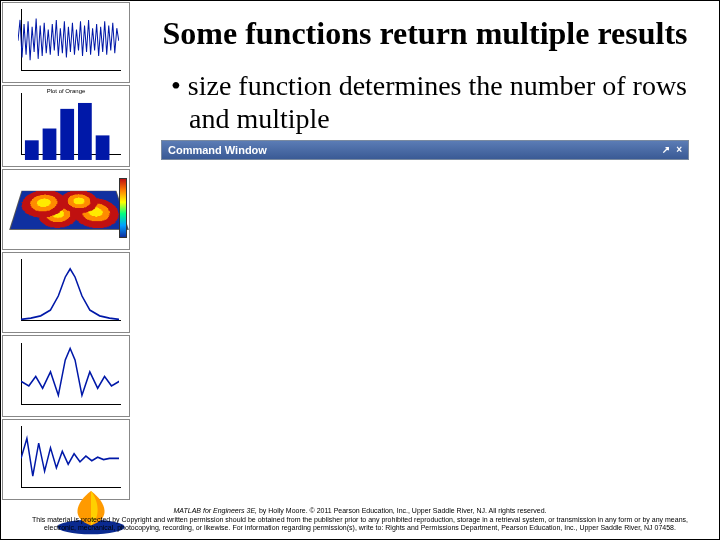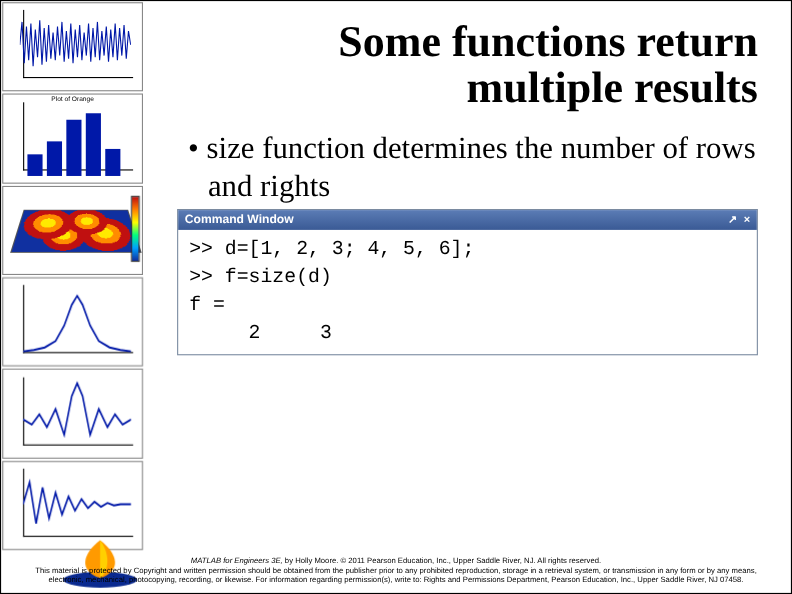--- a/index.html
+++ b/index.html
@@ -1,21 +1,21 @@
 <!DOCTYPE html>
 <html><head>
 <meta charset="utf-8">
 <style>
   * { margin: 0; padding: 0; box-sizing: border-box; }
   body { width: 720px; height: 540px; overflow: hidden; font-family: Arial, sans-serif; background: #fff; }
   .slide { width: 720px; height: 540px; position: relative; border: 1px solid #000; }
   .sidebar { position: absolute; left: 0; top: 0; width: 130px; height: 500px; display: flex; flex-direction: column; }
   .thumb { flex: 1; border: 1px solid #888; margin: 1px; background: #fff; position: relative; overflow: hidden; }
   .main { position: absolute; left: 130px; top: 0; right: 0; height: 490px; padding: 10px 30px 0 30px; }
-  .title { font-size: 40px; font-family: "Times New Roman", serif; text-align: right; line-height: 1.05; margin-top: 6px; margin-bottom: 18px; }
+  .title { font-size: 32px; font-family: "Times New Roman", serif; text-align: center; line-height: 1.05; margin-top: 6px; margin-bottom: 18px; }
   .bullet { font-size: 28px; font-family: "Times New Roman", serif; line-height: 1.2; margin-left: 10px; text-indent: -18px; padding-left: 18px; }
   .bullet::before { content: "• "; }
   .cmdwin { margin-top: 4px; border: 1px solid #7a8aa0; background: #fff; }
   .cmdbar { background: linear-gradient(#5b7cb5, #3a5a95); color: #fff; font-size: 11px; font-weight: bold; padding: 3px 6px; display: flex; align-items: center; justify-content: space-between; font-family: Arial, sans-serif; }
   .cmdbar-right { display: flex; gap: 6px; align-items: center; font-size: 10px; }
   .cmdbody { font-family: "Courier New", monospace; font-size: 18px; padding: 6px 10px; line-height: 1.4; white-space: pre; }
   .footer { position: absolute; bottom: 6px; left: 0; right: 0; text-align: center; font-size: 7px; font-family: Arial, sans-serif; line-height: 1.25; padding: 0 20px; }
   .footer .booktitle { font-style: italic; }
   .logo3d { position: absolute; left: 50px; bottom: 2px; width: 80px; height: 50px; }
   
@@ -84,34 +84,30 @@
       <div class="line" style="position:absolute; inset:12% 8% 14% 14%;">
         <svg viewBox="0 0 100 50" preserveAspectRatio="none">
           <polyline fill="none" stroke="#0018a8" stroke-width="1.5" points="0,25 6,8 12,40 18,12 24,36 30,16 36,33 42,19 48,30 54,21 60,28 66,23 72,27 78,24 84,26 90,25 100,25"></polyline>
         </svg>
       </div>
     </div>
   </div>
 
   <div class="main">
     <h1 class="title">Some functions return multiple results</h1>
-    <p class="bullet">size function determines the number of rows and rights</p>
+    <p class="bullet">size function determines the number of rows and multiple</p>
 
     <div class="cmdwin">
       <div class="cmdbar">
         <span>Command Window</span>
         <span class="cmdbar-right">
           <span>↗</span>
           <span>×</span>
         </span>
       </div>
-      <div class="cmdbody">&gt;&gt; d=[1, 2, 3; 4, 5, 6];
-&gt;&gt; f=size(d)
-f =
-     2     3</div>
     </div>
   </div>
 
   <div class="logo3d">
     <svg viewBox="0 0 100 60">
       <ellipse cx="50" cy="50" rx="42" ry="9" fill="#0a2a90"></ellipse>
       <path d="M50 5 C 70 20, 75 40, 50 48 C 25 40, 30 20, 50 5 Z" fill="#ff9a00"></path>
       <path d="M50 5 C 60 18, 62 38, 50 48 C 50 38, 50 18, 50 5 Z" fill="#ffd000"></path>
     </svg>
   </div>

